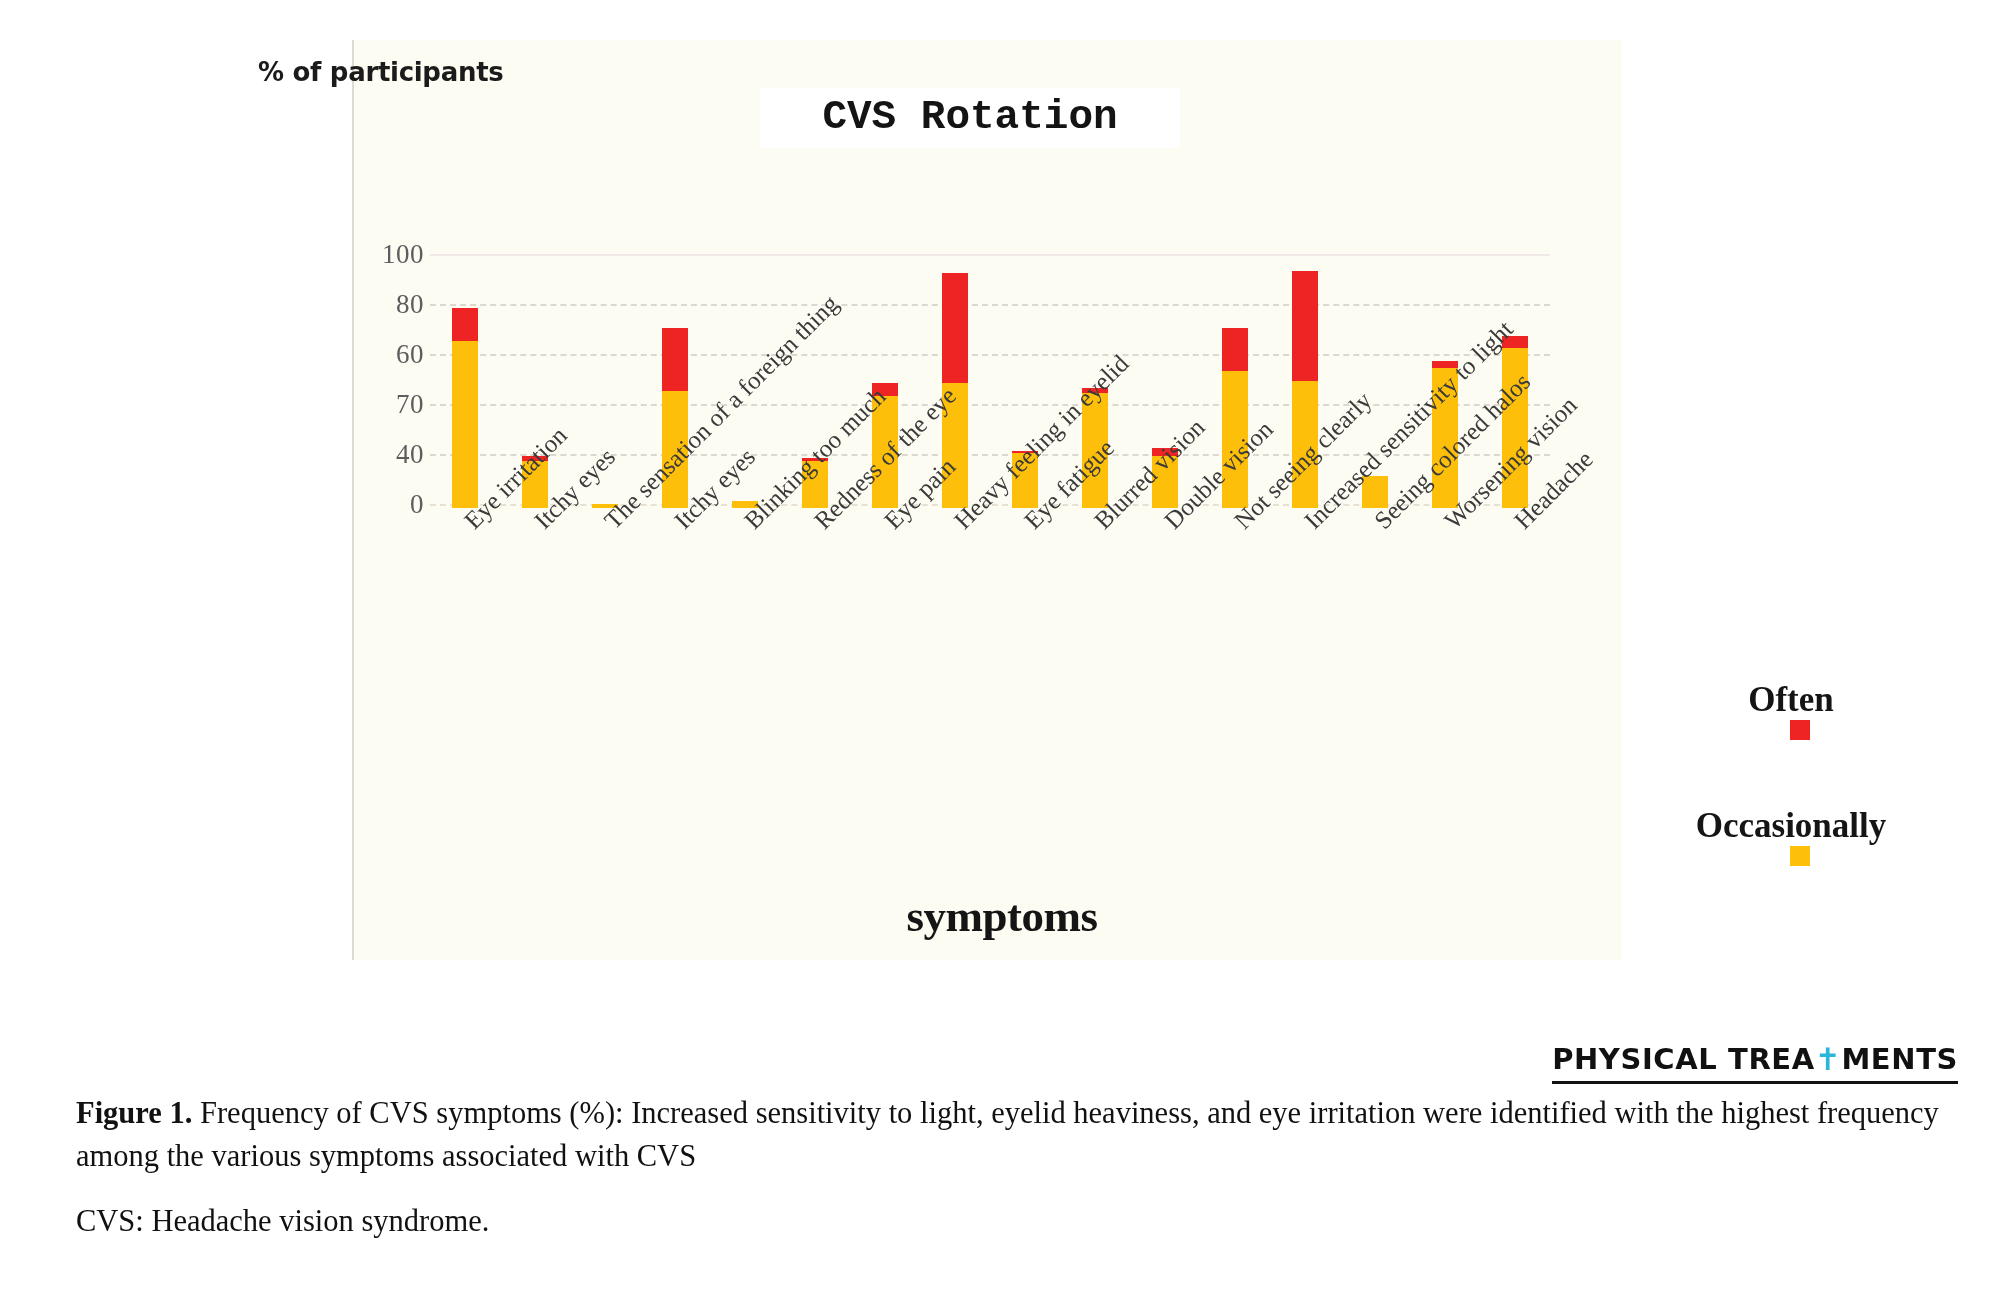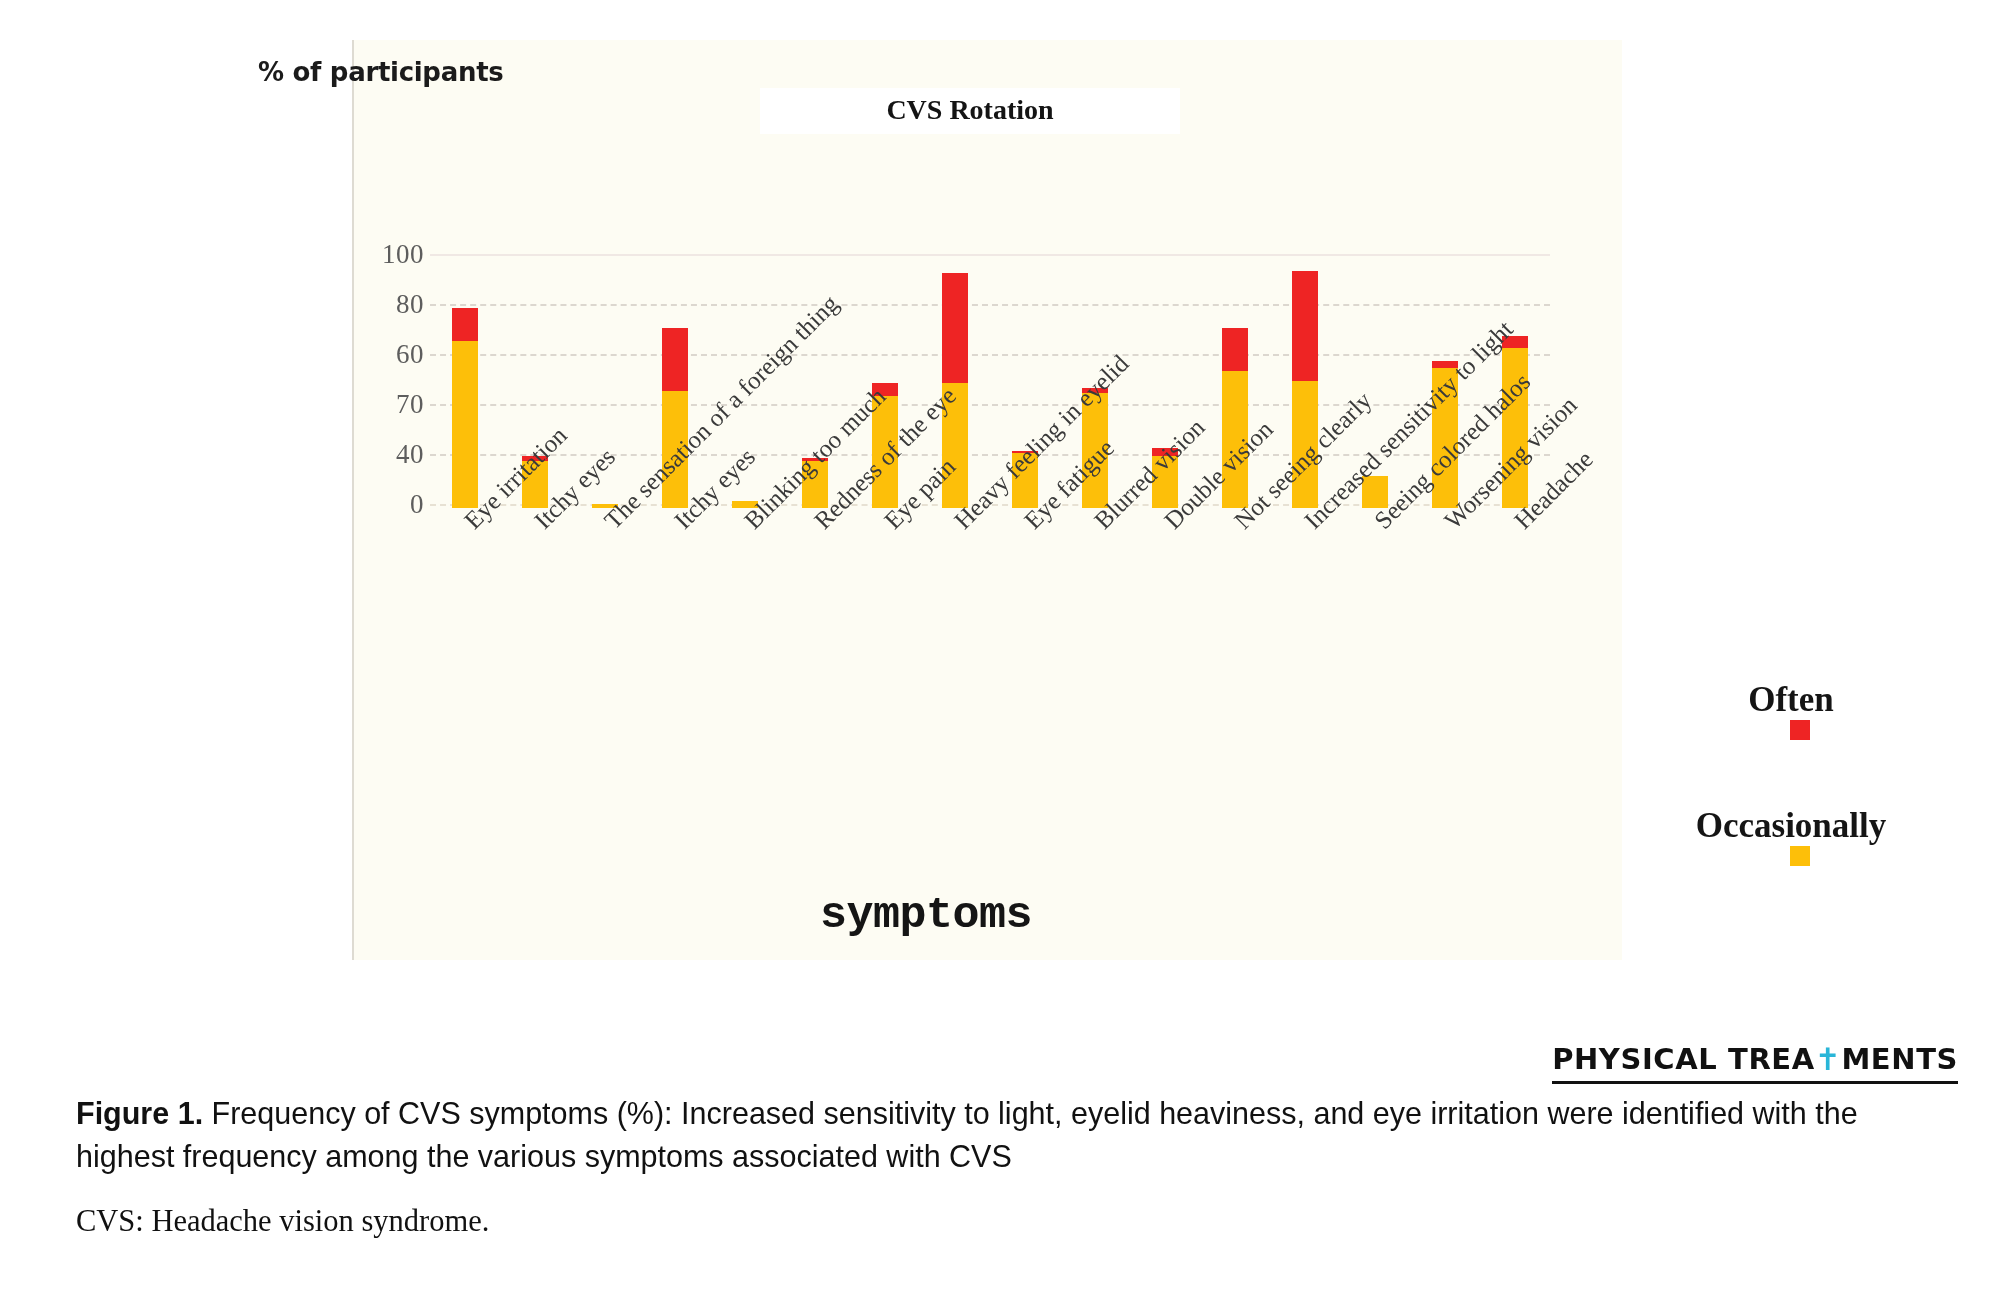--- a/index.html
+++ b/index.html
@@ -57,23 +57,23 @@
     z-index: 6;
   }
 
   
   #chart-title {
     position: absolute;
     left: 760px;
     top: 88px;
     width: 420px;
     text-align: center;
-    font-family: Liberation Serif, serif;
-    font-weight: bold;
-    font-size: 28px;
+    font-family: Liberation Mono, monospace;
+    font-weight: bold;
+    font-size: 41px;
     color: #141414;
     background: #ffffff;
     padding: 6px 0 8px 0;
   }
 
   
   #plot-area {
     position: absolute;
     left: 430px;
     top: 258px;
@@ -145,25 +145,25 @@
     font-size: 25px;
     color: #3a3a3a;
     direction: rtl;
     text-align: left;
   }
   .xlabel span { direction: ltr; unicode-bidi: embed; }
 
   
   #xaxis-title {
     position: absolute;
-    left: 716px;
+    left: 792px;
     top: 890px;
     width: 420px;
     text-align: center;
-    font-family: Liberation Mono, monospace;
+    font-family: Liberation Serif, serif;
     font-weight: bold;
     font-size: 45px;
     color: #151515;
     letter-spacing: -0.5px;
   }
 
   
   #legend {
     position: absolute;
     left: 1640px;
@@ -213,21 +213,21 @@
     position: relative;
     top: 1px;
   }
 
   
   #caption {
     position: absolute;
     left: 76px;
     top: 1092px;
     width: 1880px;
-    font-family: Liberation Sans, sans-serif;
+    font-family: Liberation Serif, serif;
     font-size: 30.5px;
     line-height: 1.42;
     color: #111111;
   }
   #caption b { font-weight: bold; }
   #caption-abbrev {
     position: absolute;
     left: 76px;
     top: 1204px;
     font-family: "Liberation Serif", serif;

